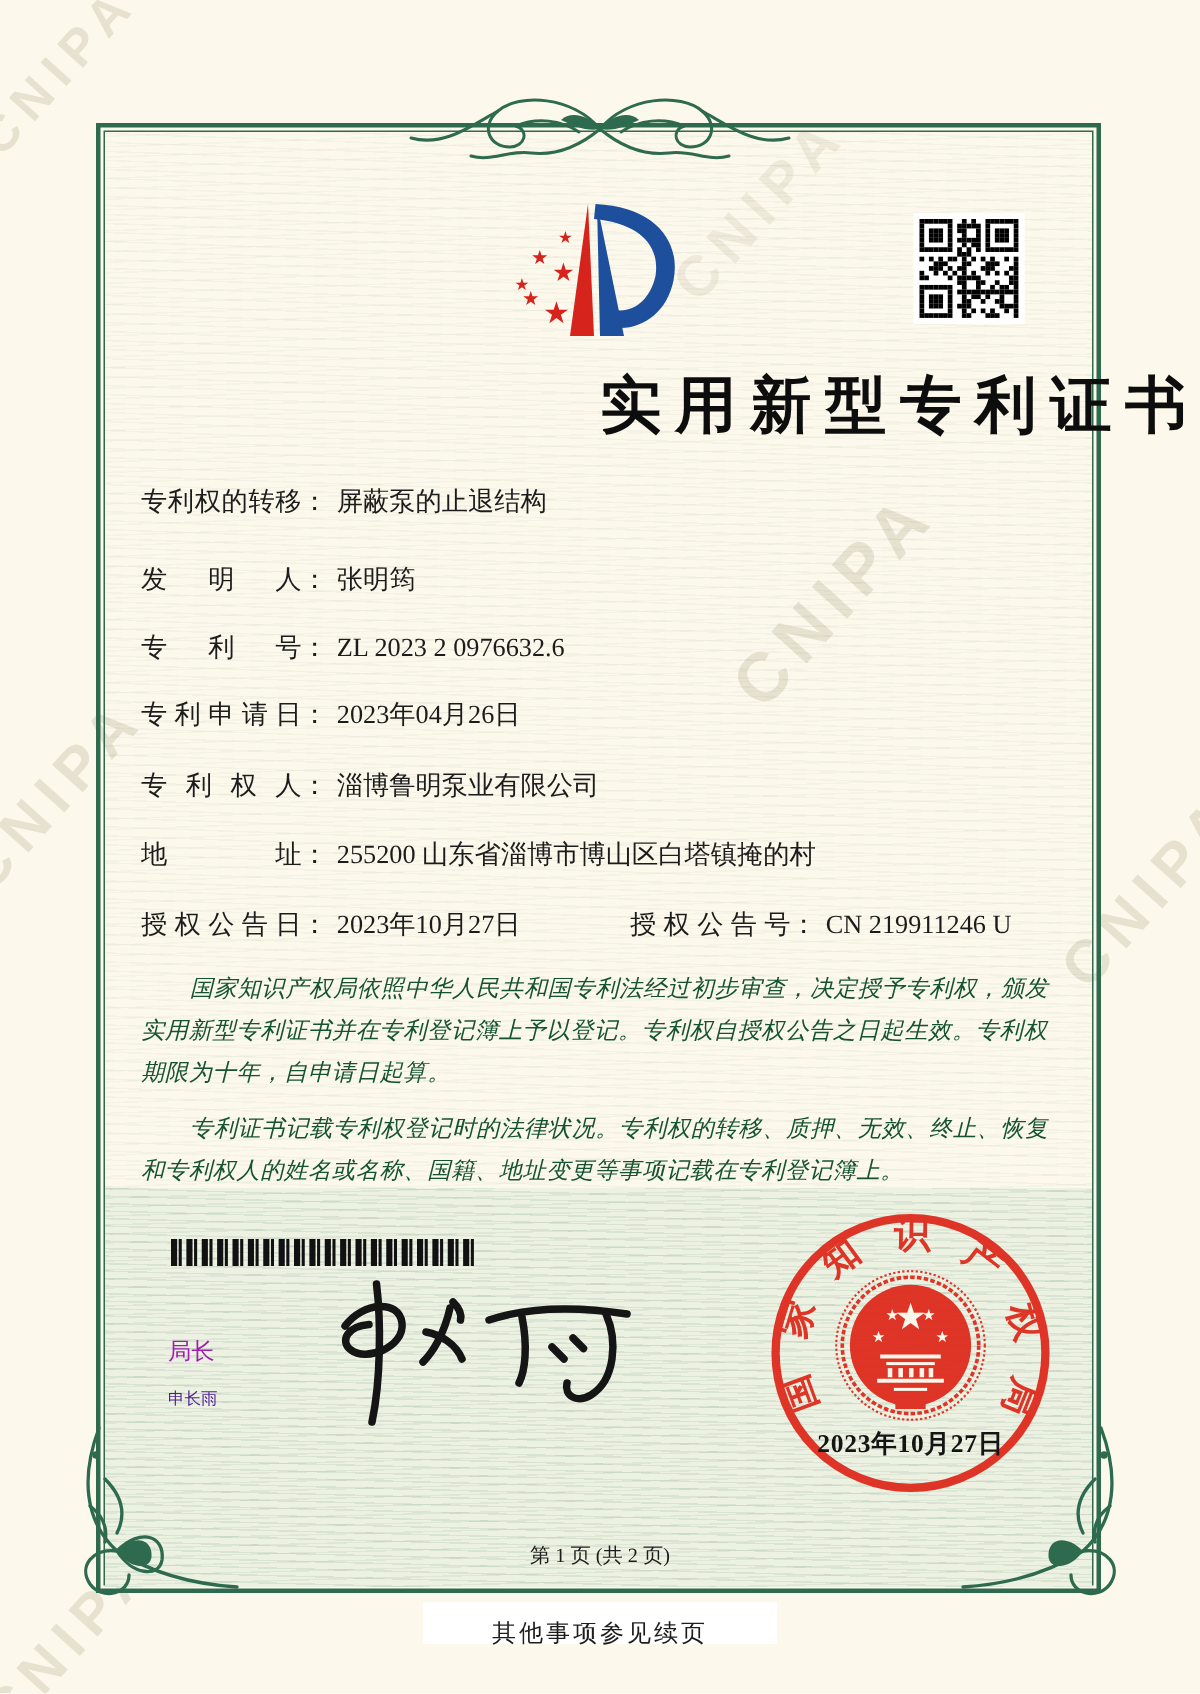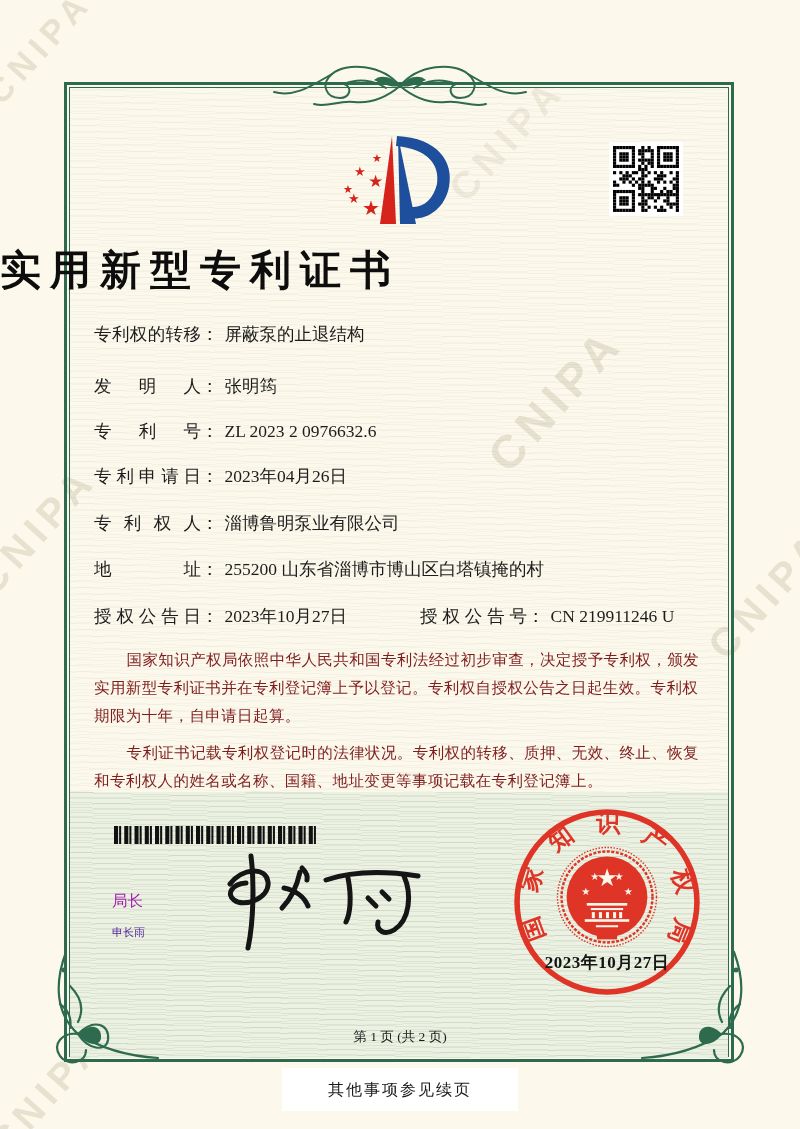--- a/index.html
+++ b/index.html
@@ -39,45 +39,45 @@
   .ornament-top{position:absolute; left:270px; top:56px; z-index:2;}
   .corner{position:absolute; z-index:2;}
   .corner.bl{left:46px; top:948px;}
   .corner.br{left:622px; top:948px; transform:scaleX(-1);}
   
   .cert-no{position:absolute; left:94px; top:140px; z-index:3; font-size:16.5px; letter-spacing:1.5px;}
   .logo{position:absolute; left:328px; top:126px; z-index:3;}
   .qr{position:absolute; left:609px; top:142px; width:74px; height:74px; background:#fff; z-index:3; padding:0;}
   .title{
     position:absolute; left:0; top:243px; width:800px; z-index:3;
-    text-align:left; font-size:41px; font-weight:700; letter-spacing:9px; color:#0d0d0d;
+    text-align:right; font-size:41px; font-weight:700; letter-spacing:9px; color:#0d0d0d;
   }
   .frow{position:absolute; left:94px; width:616px; z-index:3; font-size:17.5px;}
   .flabel{display:inline-block; width:107px; text-align:justify; text-align-last:justify;}
   .fvalue{margin-left:6px;}
   .grant2{position:absolute; left:326px; top:0;}
   .paras{position:absolute; left:94px; top:646px; width:614px; z-index:3;}
   .paras p{
     margin:0 0 8px 0; text-indent:2.1em;
-    font-size:15.5px; line-height:1.82; letter-spacing:.4px; color:#7f1d1d;
+    font-style:italic; font-size:15.5px; line-height:1.82; letter-spacing:.4px; color:#14532d;
   }
   .barcode{position:absolute; left:114px; top:826px; z-index:3;}
   .sig-title{position:absolute; left:112px; top:891px; z-index:3;
     font-family:"Liberation Sans","DejaVu Sans",sans-serif; font-size:15.5px; color:#a21caf;}
   .sig-name{position:absolute; left:112px; top:925px; z-index:3;
     font-family:"Liberation Sans","DejaVu Sans",sans-serif; font-size:11px; color:#4c1d95;}
   .signature{position:absolute; left:196px; top:850px; z-index:4;}
   .seal{position:absolute; left:511px; top:806px; z-index:3; opacity:.95;}
   .seal-date{
     position:absolute; left:511px; top:951px; width:192px; z-index:4;
     text-align:center; font-size:17px; font-weight:700; color:#141414; letter-spacing:.5px;
   }
   .page-num{position:absolute; left:0; top:1028px; width:800px; z-index:3; text-align:center; font-size:13.5px;}
   .cont-note{
-    position:absolute; left:282px; top:1068px; width:236px; height:43px; z-index:3;
+    position:absolute; left:282px; top:1068px; width:236px; height:28px; z-index:3;
     background:#fff; text-align:center; line-height:43px; font-size:16px; letter-spacing:2px;
   }
 </style>
 </head>
 <body>
 
 <div class="page">
 
   <span class="wm" style="left:-30px; top:28px;  font-size:34px;">CNIPA</span>
   <span class="wm" style="left:432px; top:118px; font-size:38px; color:rgba(148,134,102,.13);">CNIPA</span>

